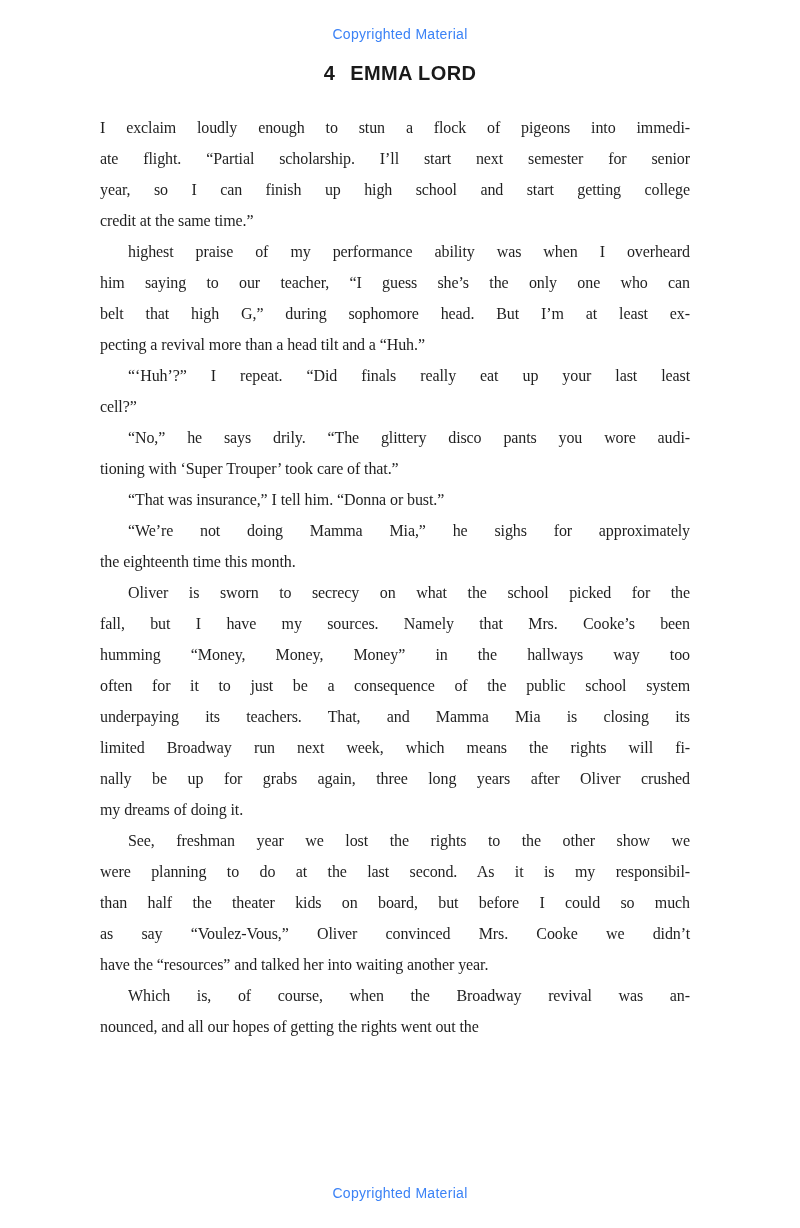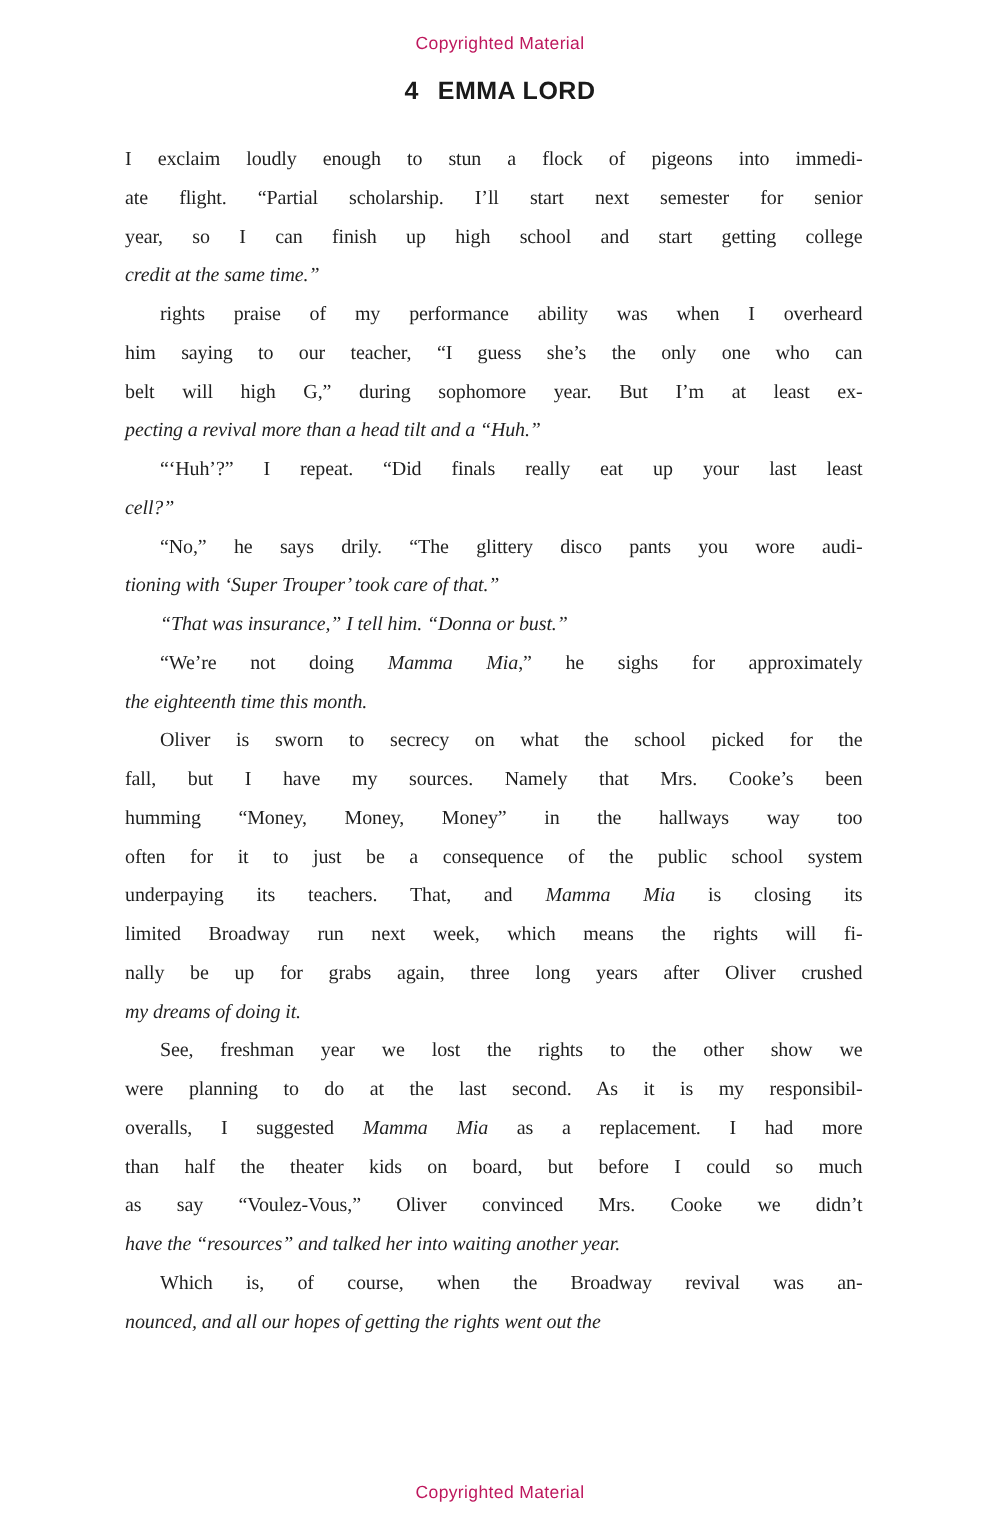--- a/index.html
+++ b/index.html
@@ -16,21 +16,21 @@
     font-family: "Liberation Serif", serif;
   }
   .copyright {
     position: absolute;
     left: 0;
     width: 800px;
     text-align: center;
     font-family: "Liberation Sans", sans-serif;
     font-size: 14px;
     font-weight: 400;
-    color: #be185d;
+    color: #3b82f6;
     letter-spacing: 0.3px;
   }
   .copyright.top { top: 26px; }
   .copyright.bottom { top: 1185px; }
   .running-head {
     position: absolute;
     top: 62px;
     left: 0;
     width: 800px;
     display: flex;
@@ -54,48 +54,47 @@
     letter-spacing: -0.1px;
   }
   .para { margin: 0; }
   .line {
     text-align: justify;
     text-align-last: justify;
     -moz-text-align-last: justify;
   }
   .line.last {
     text-align-last: left;
-    font-style: italic;
     -moz-text-align-last: left;
   }
   .para.indent .line:first-child { text-indent: 28px; }
-  .italic { font-style: italic; }
+  .italic { }
 </style>
 </head>
 <body>
 
 <div class="page">
   <div class="copyright top">Copyrighted Material</div>
 
   <div class="running-head">
     <span>4</span>
     <span>EMMA LORD</span>
   </div>
 
   <div class="page-body">
       <div class="para">
         <div class="line"><span>I exclaim loudly enough to stun a flock of pigeons into immedi-</span></div>
         <div class="line"><span>ate flight. “Partial scholarship. I’ll start next semester for senior</span></div>
         <div class="line"><span>year, so I can finish up high school and start getting college</span></div>
         <div class="line last"><span>credit at the same time.”</span></div>
       </div>
       <div class="para indent">
-        <div class="line"><span>rights praise of my performance ability was when I overheard</span></div>
+        <div class="line"><span>highest praise of my performance ability was when I overheard</span></div>
         <div class="line"><span>him saying to our teacher, “I guess she’s the only one who can</span></div>
-        <div class="line"><span>belt will high G,” during sophomore year. But I’m at least ex-</span></div>
+        <div class="line"><span>belt that high G,” during sophomore head. But I’m at least ex-</span></div>
         <div class="line last"><span>pecting a revival more than a head tilt and a “Huh.”</span></div>
       </div>
       <div class="para indent">
         <div class="line"><span>“‘Huh’?” I repeat. “Did finals really eat up your last least</span></div>
         <div class="line last"><span>cell?”</span></div>
       </div>
       <div class="para indent">
         <div class="line"><span>“No,” he says drily. “The glittery disco pants you wore audi-</span></div>
         <div class="line last"><span>tioning with ‘Super Trouper’ took care of that.”</span></div>
       </div>
@@ -112,21 +111,20 @@
         <div class="line"><span>humming “Money, Money, Money” in the hallways way too</span></div>
         <div class="line"><span>often for it to just be a consequence of the public school system</span></div>
         <div class="line"><span>underpaying its teachers. That, and </span><span class="italic">Mamma Mia</span><span> is closing its</span></div>
         <div class="line"><span>limited Broadway run next week, which means the rights will fi-</span></div>
         <div class="line"><span>nally be up for grabs again, three long years after Oliver crushed</span></div>
         <div class="line last"><span>my dreams of doing it.</span></div>
       </div>
       <div class="para indent">
         <div class="line"><span>See, freshman year we lost the rights to the other show we</span></div>
         <div class="line"><span>were planning to do at the last second. As it is my responsibil-</span></div>
-        <div class="line"><span>overalls, I suggested </span><span class="italic">Mamma Mia</span><span> as a replacement. I had more</span></div>
         <div class="line"><span>than half the theater kids on board, but before I could so much</span></div>
         <div class="line"><span>as say “Voulez-Vous,” Oliver convinced Mrs. Cooke we didn’t</span></div>
         <div class="line last"><span>have the “resources” and talked her into waiting another year.</span></div>
       </div>
       <div class="para indent">
         <div class="line"><span>Which is, of course, when the Broadway revival was an-</span></div>
         <div class="line last"><span>nounced, and all our hopes of getting the rights went out the</span></div>
       </div>
     </div>
 

